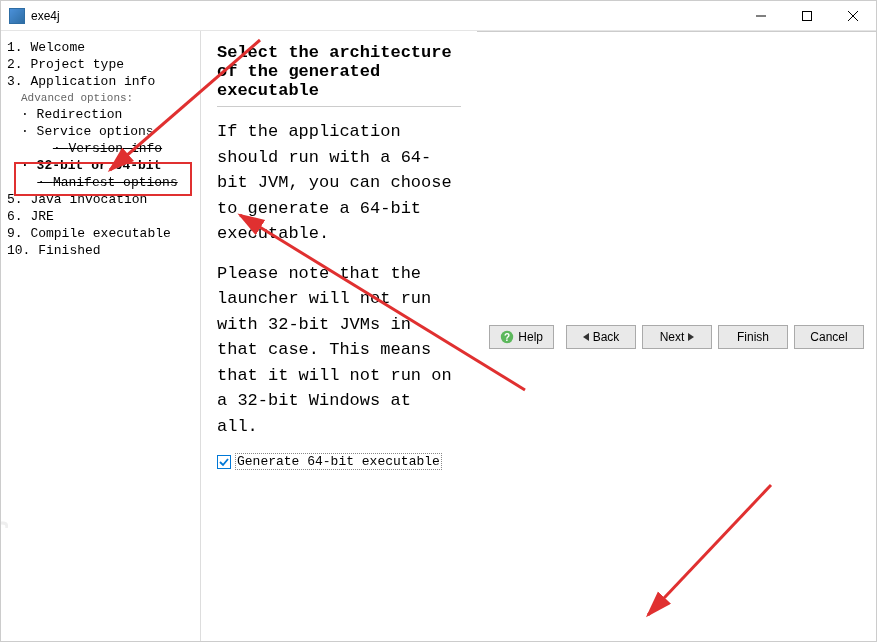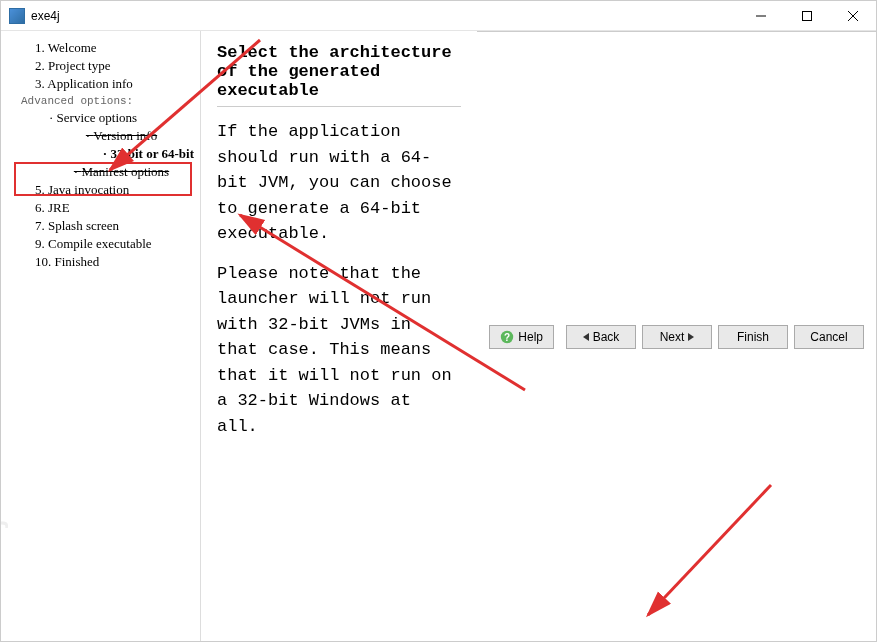--- a/index.html
+++ b/index.html
@@ -83,38 +83,36 @@
       writing-mode: horizontal-tb;
       transform: rotate(-90deg);
       transform-origin: left bottom;
       pointer-events: none;
       letter-spacing: -1px;
     }
     .nav-item {
       padding: 1px 0;
       cursor: pointer;
       white-space: nowrap;
-      font-family: Liberation Serif, serif;
+      font-family: Liberation Mono, monospace;
       font-size: 13px;
       color: #000;
-      margin-left: 28px;
     }
     .nav-item.sub {
       padding-left: 14px;
     }
     .nav-item.sub::before {
       content: "· ";
     }
     .nav-item.strike {
       text-decoration: line-through;
       text-align: center;
     }
     .nav-item.current {
       font-weight: bold;
-      text-align: right;
     }
     .nav-advanced {
       padding-left: 14px;
       font-size: 11px;
       color: #666;
       padding-top: 2px;
       padding-bottom: 2px;
     }
     .highlight-box {
       position: absolute;
@@ -252,37 +250,45 @@
 
   <div class="main-area">
 
     <div class="sidebar">
       <div class="sidebar-watermark">exe4j</div>
       <div id="nav-list">
           <div class="nav-item">1. Welcome</div>
           <div class="nav-item">2. Project type</div>
           <div class="nav-item">3. Application info</div>
           <div class="nav-advanced">Advanced options:</div>
+          <div class="nav-item sub">Redirection</div>
           <div class="nav-item sub">Service options</div>
           <div class="nav-item sub strike">Version info</div>
           <div class="nav-item sub current">32-bit or 64-bit</div>
           <div class="nav-item sub strike">Manifest options</div>
           <div class="nav-item">5. Java invocation</div>
           <div class="nav-item">6. JRE</div>
-          <div class="nav-item">7. Splash screen</div>
           <div class="nav-item">9. Compile executable</div>
           <div class="nav-item">10. Finished</div>
         </div>
     </div>
 
     <div class="content">
       <div class="content-inner">
         <div class="page-title">Select the architecture of the generated executable</div>
         <div class="desc">If the application should run with a 64-bit JVM, you can choose to generate a 64-bit executable.</div>
         <div class="desc">Please note that the launcher will not run with 32-bit JVMs in that case. This means that it will not run on a 32-bit Windows at all.</div>
+        <div class="checkbox-row">
+          <div class="checkbox">
+            <svg viewBox="0 0 10 10">
+                <polyline points="1,5 4,8 9,2" fill="none" stroke="#0078d7" stroke-width="1.8"></polyline>
+              </svg>
+          </div>
+          <span class="checkbox-label">Generate 64-bit executable</span>
+        </div>
       </div>
 
       <div class="button-bar">
         <div class="btn help">
           <svg class="help-icon-svg" viewBox="0 0 14 14">
             <circle cx="7" cy="7" r="6.2" fill="#5cb85c"></circle>
             <text x="7" y="10.5" text-anchor="middle" font-size="10" font-weight="bold" fill="#fff" font-family="sans-serif">?</text>
           </svg>
           <span>Help</span>
         </div>

